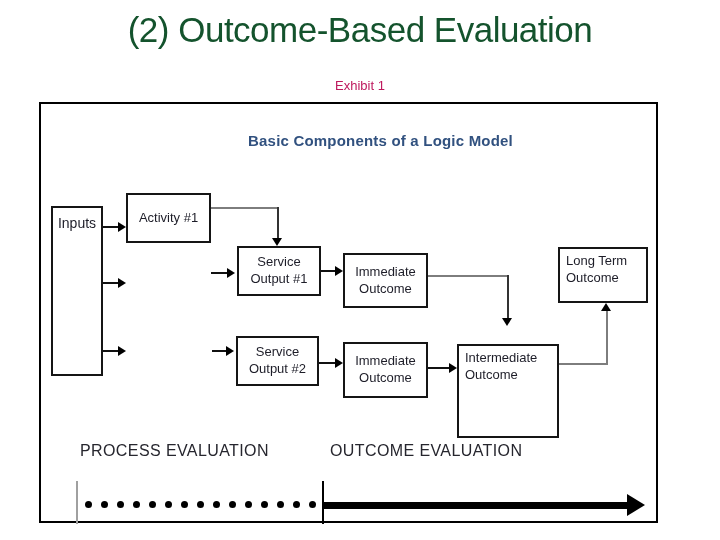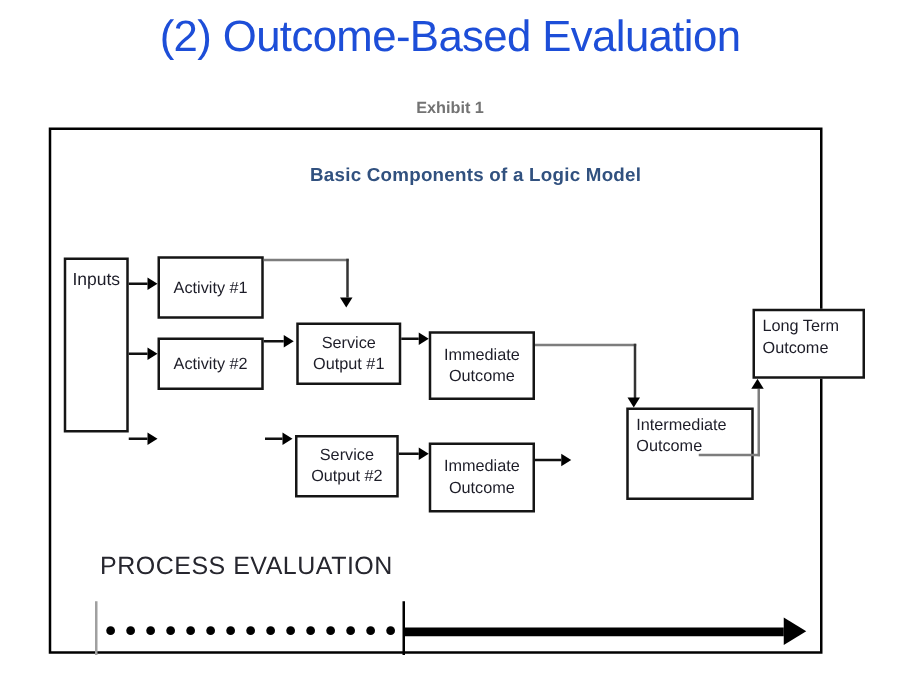--- a/index.html
+++ b/index.html
@@ -1,49 +1,49 @@
 <!DOCTYPE html>
 <html><head>
 <meta charset="utf-8">
 <style>
   html,body{margin:0;padding:0;background:#fff;}
   .slide{position:relative;width:720px;height:540px;background:#fff;overflow:hidden;
          font-family:"Liberation Sans",sans-serif;}
   .slide-title{position:absolute;top:10px;left:0;width:720px;text-align:center;
-               font-size:35px;font-weight:400;color:#1d4ed8;letter-spacing:-0.5px;}
+               font-size:35px;font-weight:400;color:#14532d;letter-spacing:-0.5px;}
   .exhibit{position:absolute;top:78px;left:0;width:720px;text-align:center;
-           font-size:13px;font-weight:700;color:#737373;}
+           font-size:13px;font-weight:400;color:#be185d;}
   .outer-box{position:absolute;left:39px;top:102px;width:619px;height:421px;
              border:2px solid #000;box-sizing:border-box;background:#fff;}
   .diagram-title{position:absolute;left:39px;top:132px;width:619px;text-align:center;
                  font-size:15px;font-weight:700;color:#31517f;letter-spacing:0.2px;}
   .node{position:absolute;border:2px solid #151515;background:#fff;box-sizing:border-box;
         font-size:13px;color:#1d1d28;line-height:1.3;white-space:pre-line;}
-  .node.center{display:flex;align-items:center;justify-content:center;text-align:center;margin-top:12px;}
-  .node.topleft{padding:4px 6px;margin-left:44px;}
-  .n-inputs{left:51px;top:206px;width:52px;height:140px;text-align:center;padding-top:6px;font-size:14px;}
+  .node.center{display:flex;align-items:center;justify-content:center;text-align:center;}
+  .node.topleft{padding:4px 6px;}
+  .n-inputs{left:51px;top:206px;width:52px;height:170px;text-align:center;padding-top:6px;font-size:14px;}
   .n-act1{left:126px;top:193px;width:85px;height:50px;}
   .n-act2{left:126px;top:258px;width:85px;height:42px;}
   .n-act3{left:126px;top:336px;width:86px;height:43px;}
   .n-so1{left:237px;top:246px;width:84px;height:50px;}
   .n-so2{left:236px;top:336px;width:83px;height:50px;}
   .n-io1{left:343px;top:253px;width:85px;height:55px;}
   .n-io2{left:343px;top:342px;width:85px;height:56px;}
-  .n-inter{left:457px;top:326px;width:102px;height:74px;}
+  .n-inter{left:457px;top:344px;width:102px;height:94px;}
   .n-lt{left:558px;top:247px;width:90px;height:56px;}
   .hline{position:absolute;height:2px;background:#111;}
   .vline{position:absolute;width:2px;background:#333;}
   .gray{background:#7d7d7d;}
   .ah-right{position:absolute;width:0;height:0;border-top:5px solid transparent;
             border-bottom:5px solid transparent;border-left:8px solid #000;}
   .ah-down{position:absolute;width:0;height:0;border-left:5px solid transparent;
            border-right:5px solid transparent;border-top:8px solid #000;}
   .ah-up{position:absolute;width:0;height:0;border-left:5px solid transparent;
          border-right:5px solid transparent;border-bottom:8px solid #000;}
-  .phase-label{position:absolute;top:442px;font-size:20px;color:#26262e;letter-spacing:0.4px;}
+  .phase-label{position:absolute;top:442px;font-size:16px;color:#26262e;letter-spacing:0.4px;}
   .p-process{left:80px;}
   .p-outcome{left:330px;}
   .tick{position:absolute;top:481px;height:43px;width:2px;}
   .tick-left{left:76px;background:#a0a0a0;}
   .tick-mid{left:322px;background:#000;}
   .dots{position:absolute;left:85px;top:501px;display:flex;gap:9px;}
   .dot{width:7px;height:7px;border-radius:50%;background:#000;}
   .shaft{position:absolute;left:324px;top:502px;width:303px;height:7px;background:#000;}
   .big-ah{position:absolute;left:627px;top:494px;width:0;height:0;
           border-top:11px solid transparent;border-bottom:11px solid transparent;
@@ -55,21 +55,20 @@
 <div class="slide">
 
   <div class="slide-title">(2) Outcome-Based Evaluation</div>
   <div class="exhibit">Exhibit 1</div>
 
   <div class="outer-box"></div>
   <div class="diagram-title" style="color: rgb(49, 81, 127); padding-left: 32px;">Basic Components of a Logic Model</div>
 
   <div class="node n-inputs">Inputs</div>
   <div class="node center n-act1">Activity #1</div>
-  <div class="node center n-act2">Activity #2</div>
   <div class="node center n-so1">Service
 Output #1</div>
   <div class="node center n-so2">Service
 Output #2</div>
   <div class="node center n-io1">Immediate
 Outcome</div>
   <div class="node center n-io2">Immediate
 Outcome</div>
   <div class="node topleft n-inter">Intermediate
 Outcome</div>
@@ -104,20 +103,21 @@
   <div class="ah-down" style="left:502px;top:318px;"></div>
 
   <div class="hline" style="left:428px;top:367px;width:21px;"></div>
   <div class="ah-right" style="left:449px;top:363px;"></div>
 
   <div class="hline gray" style="left:559px;top:363px;width:49px;"></div>
   <div class="vline gray" style="left:606px;top:311px;height:54px;"></div>
   <div class="ah-up" style="left:601px;top:303px;"></div>
 
   <div class="phase-label p-process">PROCESS EVALUATION</div>
+  <div class="phase-label p-outcome">OUTCOME EVALUATION</div>
   <div class="tick tick-left"></div>
   <div class="tick tick-mid"></div>
   <div class="dots">
       <span class="dot"></span>
       <span class="dot"></span>
       <span class="dot"></span>
       <span class="dot"></span>
       <span class="dot"></span>
       <span class="dot"></span>
       <span class="dot"></span>

